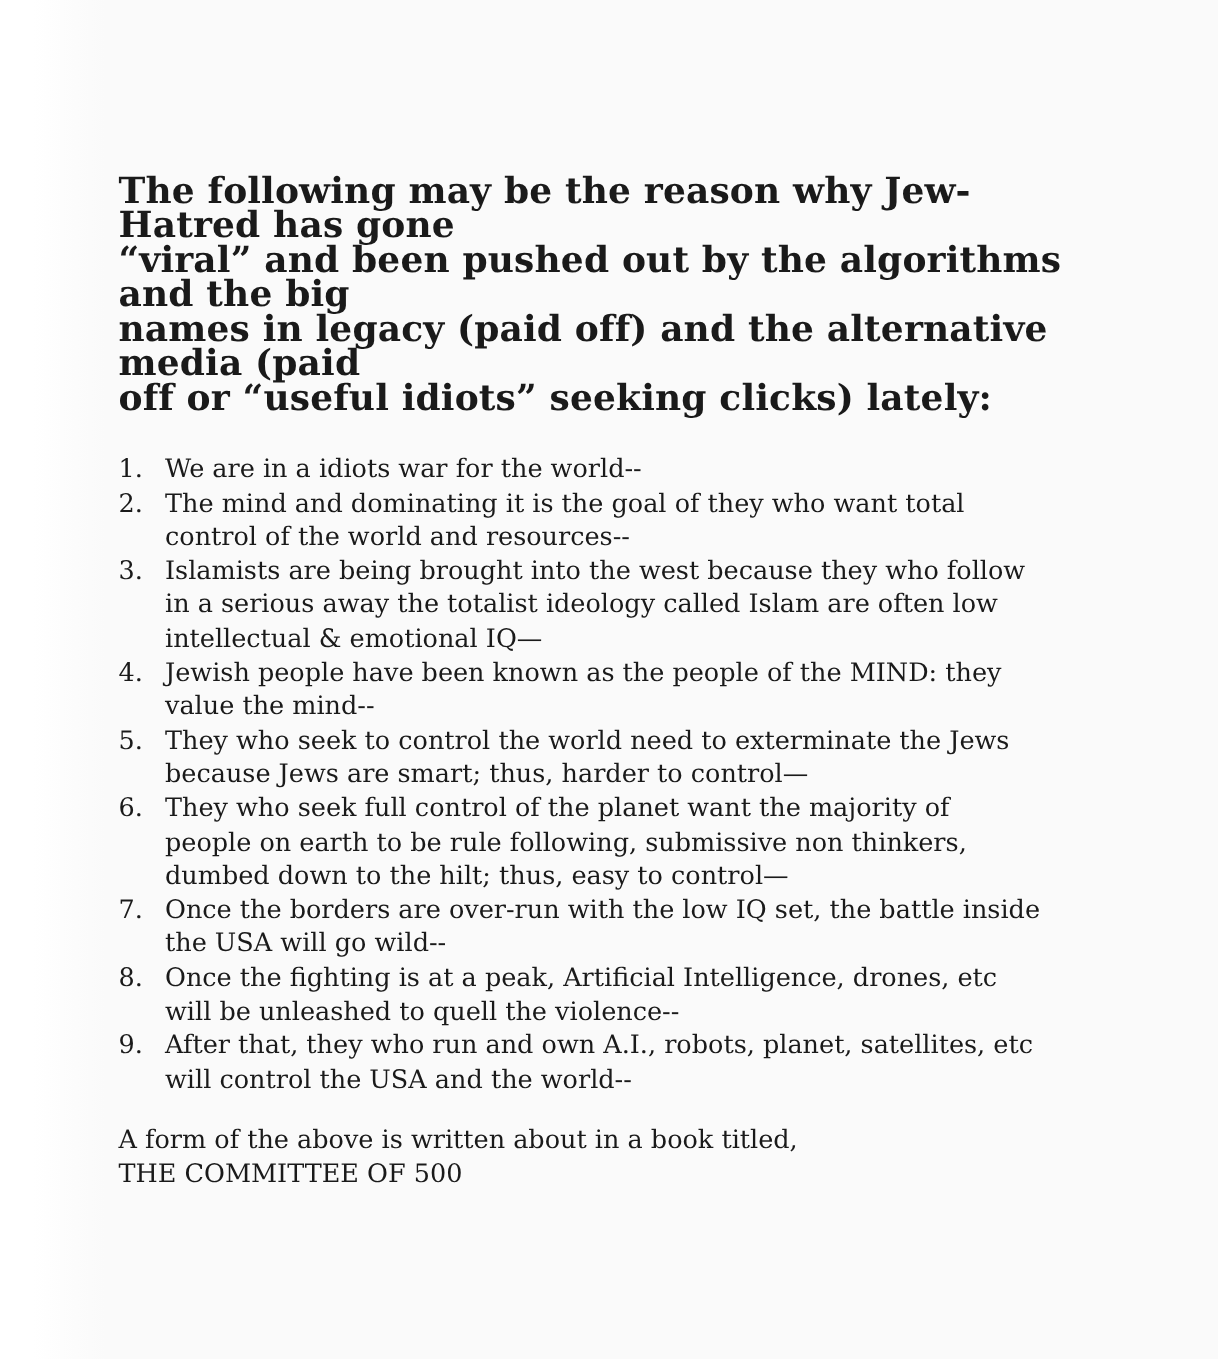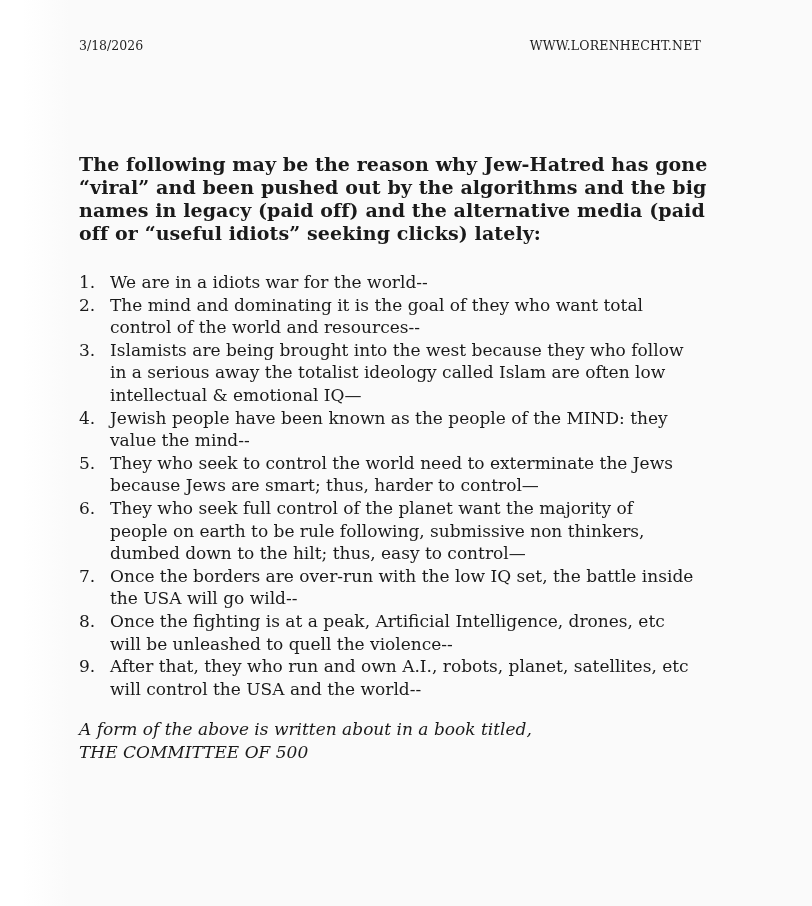--- a/index.html
+++ b/index.html
@@ -27,22 +27,22 @@
     align-items: baseline;
     width: 622px;
     font-size: 12.5px;
     line-height: 14px;
     color: #1e1e1e;
   }
   .print-header .site {
     letter-spacing: 0.2px;
   }
   .doc-heading {
-    margin: 100px 0 0 0;
-    font-size: 19px;
+    margin: 76px 0 0 0;
+    font-size: 24px;
     font-weight: bold;
     line-height: 23px;
     white-space: pre-line;
     letter-spacing: 0.1px;
     max-width: 660px;
   }
   .reasons-list {
     list-style: none;
     margin: 26px 0 0 0;
     padding: 0;
@@ -63,32 +63,27 @@
     white-space: pre-line;
   }
   .closing {
     margin: 18px 0 0 0;
     font-size: 17px;
     line-height: 22.6px;
   }
   .closing span {
     display: block;
     white-space: pre-line;
-    font-style: italic;
   }
 </style>
 </head>
 <body>
 
 <div class="page">
 
-  <div class="print-header">
-    <span class="date">3/18/2026</span>
-    <span class="site">WWW.LORENHECHT.NET</span>
-  </div>
 
   <h1 class="doc-heading">The following may be the reason why Jew-Hatred has gone
 “viral” and been pushed out by the algorithms and the big
 names in legacy (paid off) and the alternative media (paid
 off or “useful idiots” seeking clicks) lately:</h1>
 
   <ol class="reasons-list">
     <li>
       <span class="num">1.</span>
       <span class="txt">We are in a idiots war for the world--</span>

